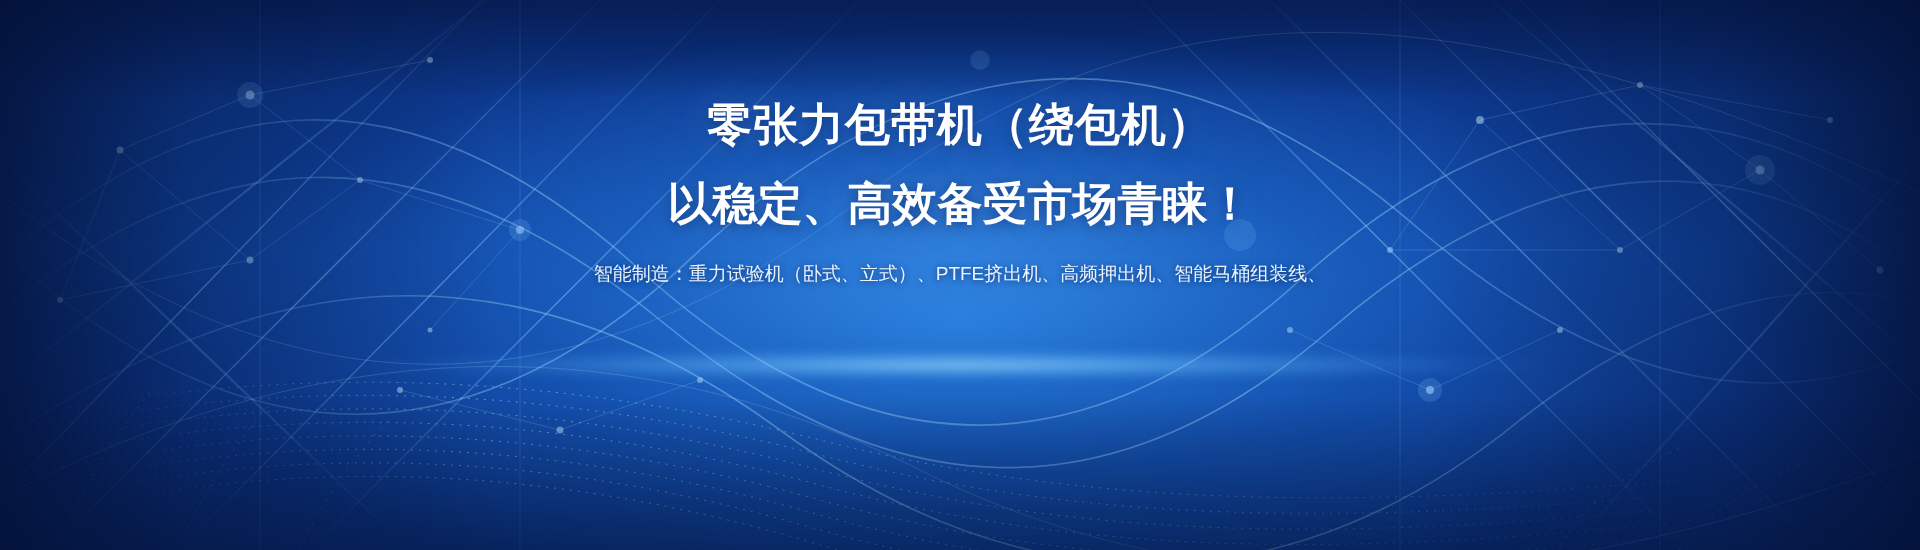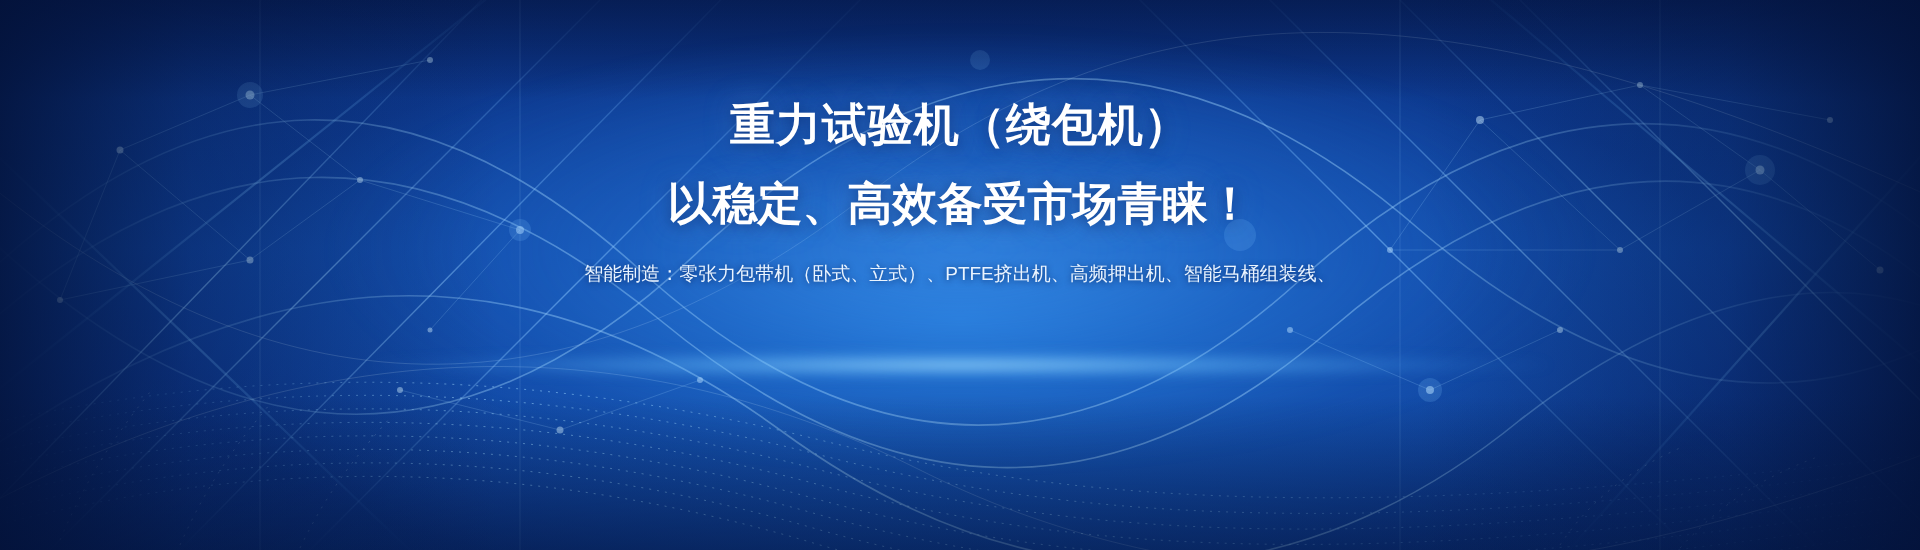--- a/index.html
+++ b/index.html
@@ -201,20 +201,20 @@
         <path d="M1680,548 C 1720,505 1760,478 1820,456"></path>
       </g>
     </svg>
   </div>
 
   <div id="center-glow"></div>
   <div id="horizon"></div>
   <div id="vignette"></div>
 
   <div id="content">
-    <div class="headline l1">重力试验机（绕包机）</div>
+    <div class="headline l1">零张力包带机（绕包机）</div>
     <div class="headline l2">以稳定、高效备受市场青睐！</div>
     <div id="subtitle-block">
-      <div class="sub">智能制造：零张力包带机（卧式、立式）、PTFE挤出机、高频押出机、智能马桶组装线、</div>
+      <div class="sub">智能制造：重力试验机（卧式、立式）、PTFE挤出机、高频押出机、智能马桶组装线、</div>
     </div>
   </div>
 
 </div>
 
 </body></html>

